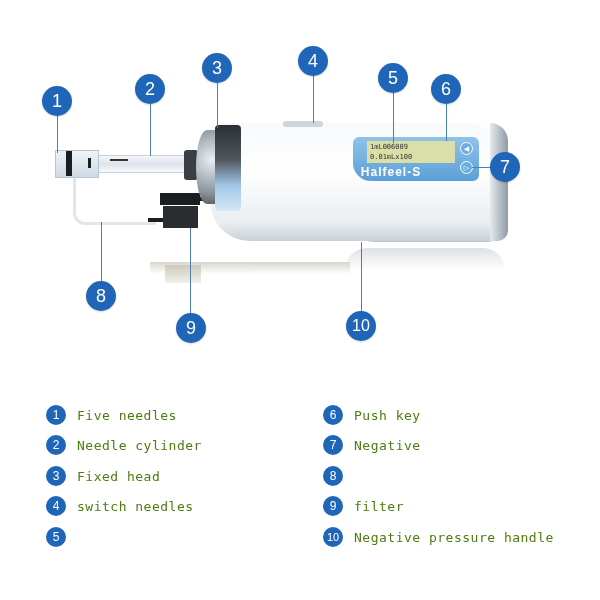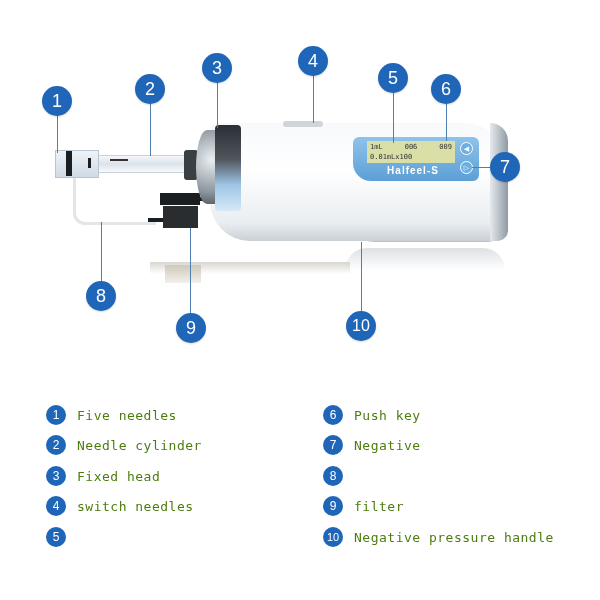--- a/index.html
+++ b/index.html
@@ -77,25 +77,25 @@
   .panel {
     position:absolute; left:353px; top:137px; width:126px; height:44px;
     background:linear-gradient(180deg,#8fc3ea,#5c9fd6);
     border-radius:6px 6px 6px 18px;
   }
   .lcd {
     position:absolute; left:367px; top:141px; width:88px; height:22px;
     background:#d9dfa7; font-family:"DejaVu Sans Mono", monospace;
     font-size:7px; line-height:10px; color:#333; padding:1px 3px; box-sizing:border-box;
   }
-  .lcd .row { display:flex; justify-content:space-between; white-space:pre; }
+  .lcd .row { display:flex; justify-content:flex-start; white-space:pre; }
   .brand {
-    position:absolute; left:378px; top:165px; width:70px; height:14px;
+    position:absolute; left:356px; top:165px; width:70px; height:14px;
     color:#fff; font-family:"Liberation Sans", sans-serif; font-weight:bold;
-    font-size:10px; letter-spacing:1px; text-align:center;
+    font-size:12px; letter-spacing:1px; text-align:center;
   }
   .keybtn {
     position:absolute; width:13px; height:13px; border-radius:50%;
     border:1.5px solid #fff; background:#6aaee2; color:#fff;
     font-size:7px; line-height:13px; text-align:center; box-sizing:border-box;
   }
   
   .legend { position:absolute; left:0; top:400px; width:600px; }
   .legend-item { position:absolute; display:flex; align-items:center; height:22px; }
   .legend-num {

